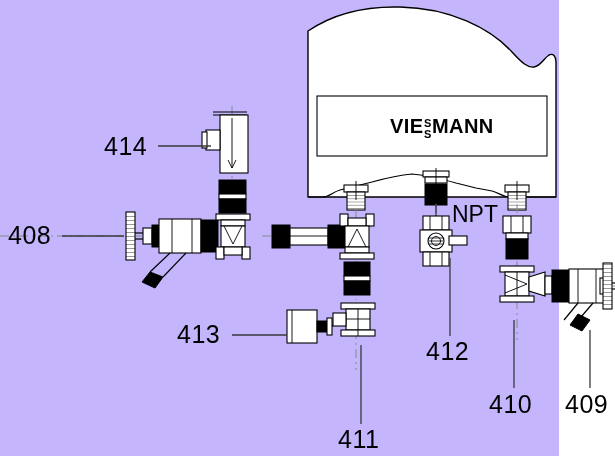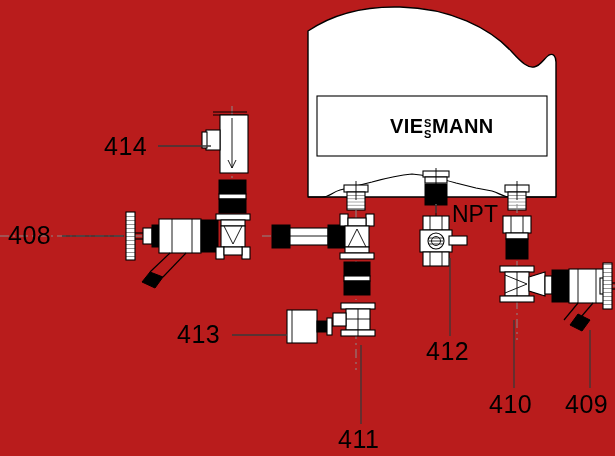--- a/index.html
+++ b/index.html
@@ -8,23 +8,23 @@
     background: #ffffff;
   }
   body {
     width: 615px;
     height: 456px;
     overflow: hidden;
     font-family: "Liberation Sans", sans-serif;
   }
   #diagram-root {
     position: relative;
-    width: 615px;
+    width: 559px;
     height: 456px;
-    background: #b91c1c;
+    background: #c4b5fd;
   }
   svg#parts-diagram {
     display: block;
     width: 615px;
     height: 456px;
   }
   .outline {
     fill: #ffffff;
     stroke: #000000;
     stroke-width: 1.4;

